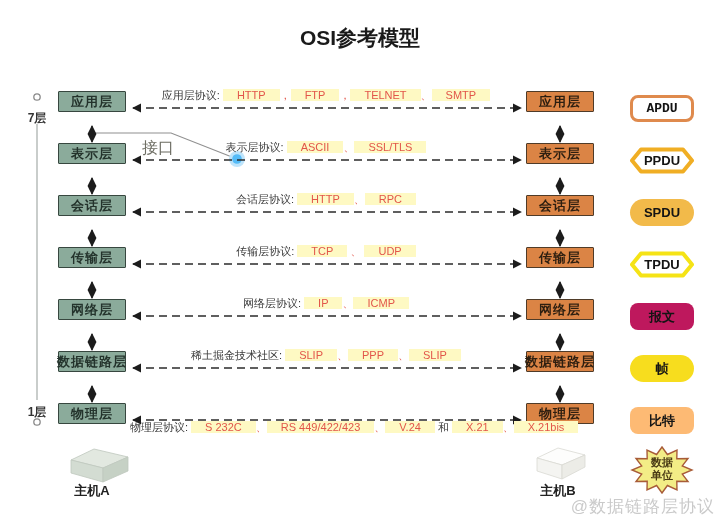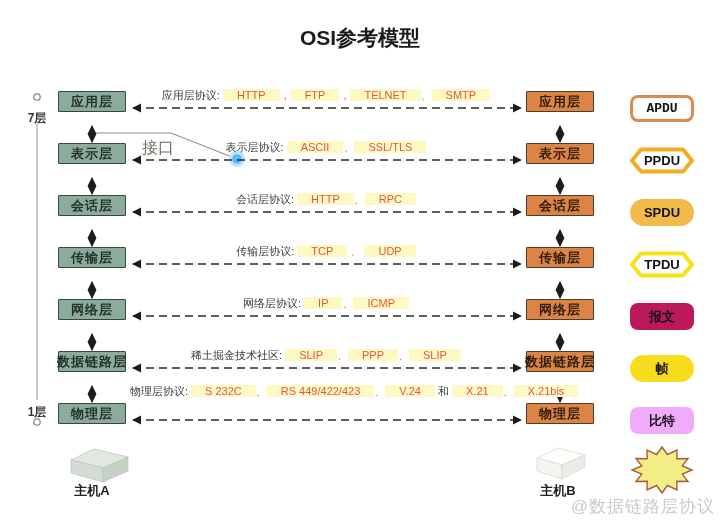--- a/index.html
+++ b/index.html
@@ -131,29 +131,33 @@
         <span>报文</span>
       </div>
       <div class="layer-box green" style="left: 58px; top: 351px;">数据链路层</div>
       <div class="layer-box orange" style="left: 526px; top: 351px;">数据链路层</div>
       <div class="proto-label" style="top: 348px;"><span class="pre">稀土掘金技术社区:</span><span class="hl">SLIP</span><span class="sep">、</span><span class="hl">PPP</span><span class="sep">、</span><span class="hl">SLIP</span></div>
       <div class="pdu stadium" style="top: 355px; background: rgb(247, 221, 30);">
         <span>帧</span>
       </div>
       <div class="layer-box green" style="left: 58px; top: 403px;">物理层</div>
       <div class="layer-box orange" style="left: 526px; top: 403px;">物理层</div>
-      <div class="proto-label" style="top: 384px;"><span class="pre">物理层协议:</span><span class="hl">S 232C</span><span class="sep">、</span><span class="hl">RS 449/422/423</span><span class="sep">、</span><span class="hl">V.24</span><span class="plain"> 和 </span><span class="hl">X.21</span><span class="sep">、</span><span class="hl">X.21bis</span></div>
-      <div class="pdu rounded" style="top: 407px; background: #f0abfc;">
+      <div class="proto-label" style="top: 420px;"><span class="pre">物理层协议:</span><span class="hl">S 232C</span><span class="sep">、</span><span class="hl">RS 449/422/423</span><span class="sep">、</span><span class="hl">V.24</span><span class="plain"> 和 </span><span class="hl">X.21</span><span class="sep">、</span><span class="hl">X.21bis</span></div>
+      <div class="pdu rounded" style="top: 407px; background: #fdba74;">
         <span>比特</span>
       </div>
     </div>
 
   <div class="axis-label" style="top:110px;">7层</div>
   <div class="axis-label" style="top:404px;">1层</div>
 
   <div class="iface">接口</div>
 
   <div class="host-label" style="left:57px;">主机A</div>
   <div class="host-label" style="left:523px;">主机B</div>
 
+  <div class="dataunit">
+    <div>数据</div>
+    <div>单位</div>
+  </div>
 
   <div class="watermark">@数据链路层协议</div>
 </div>
 
 </body></html>

